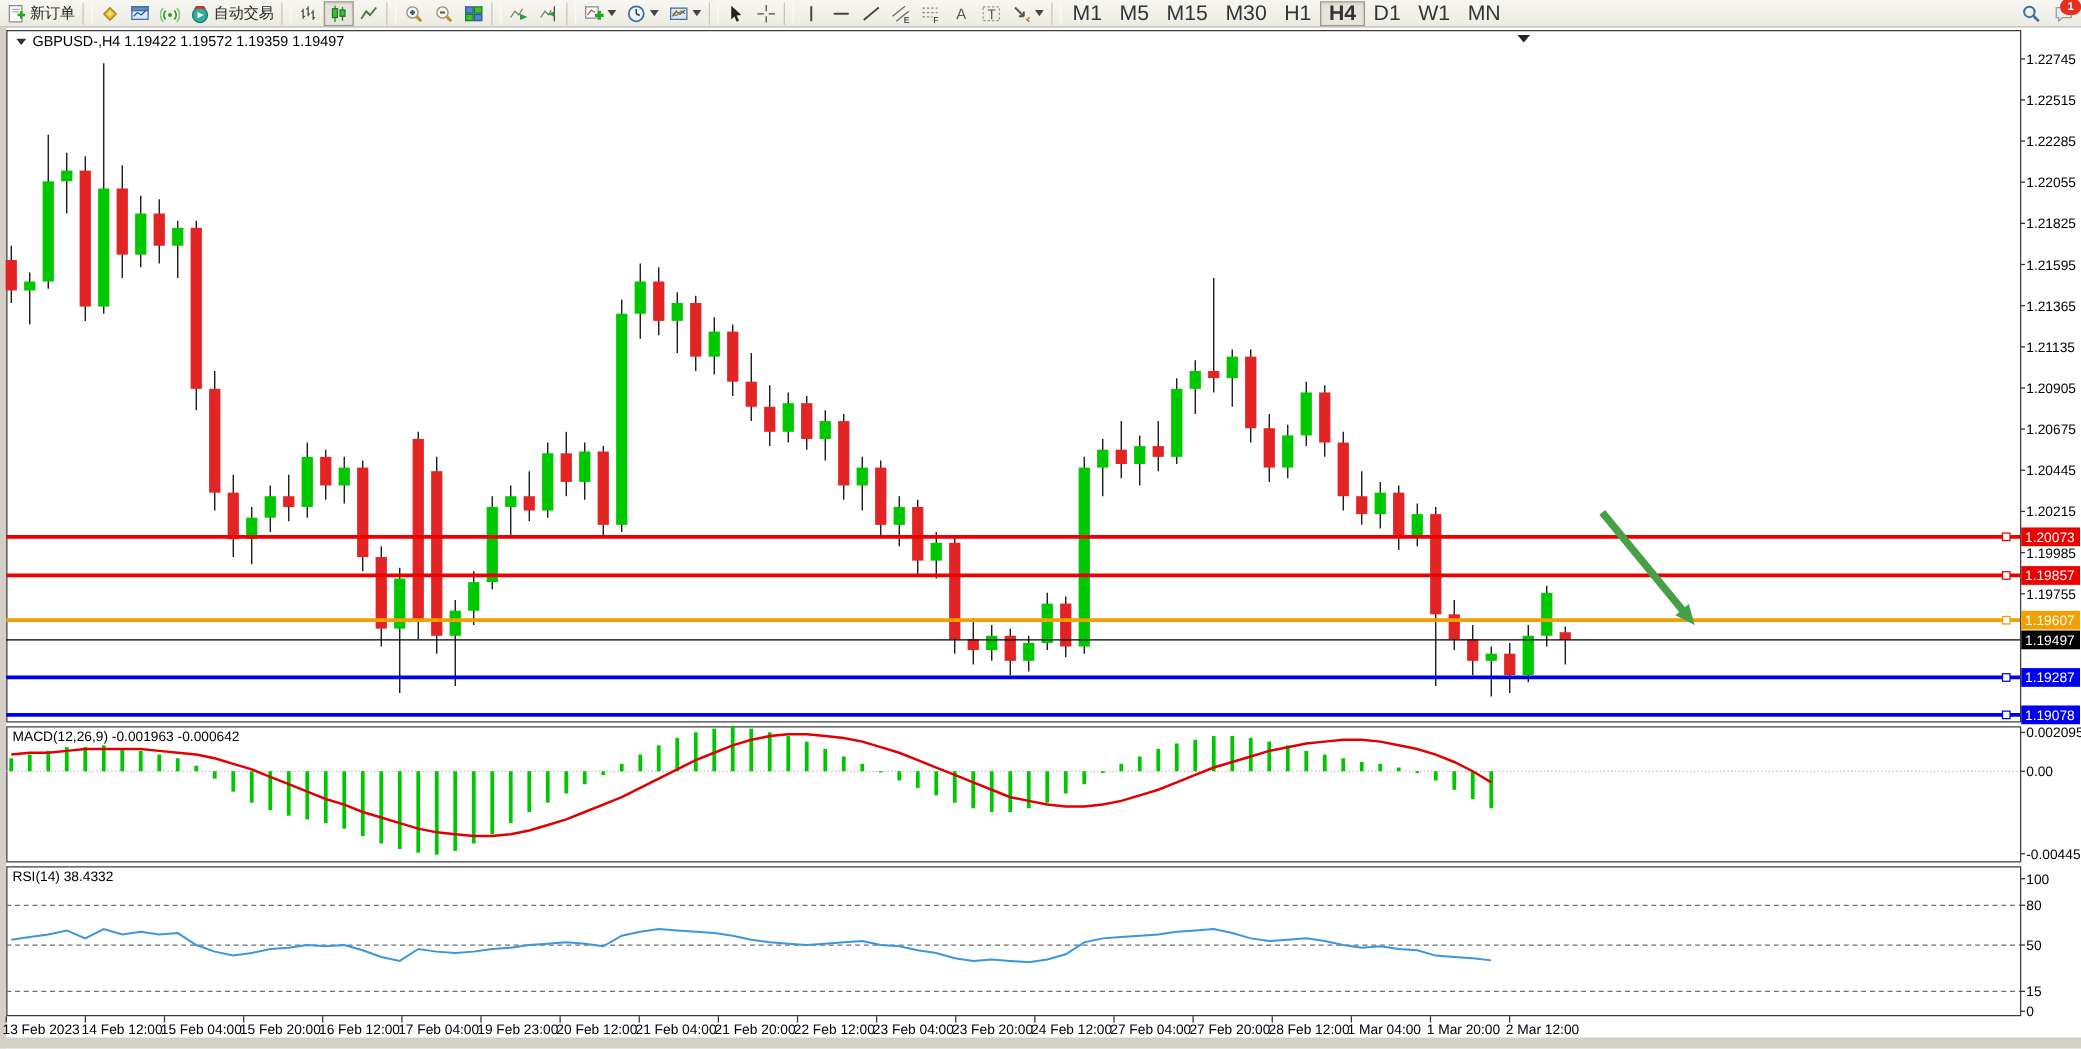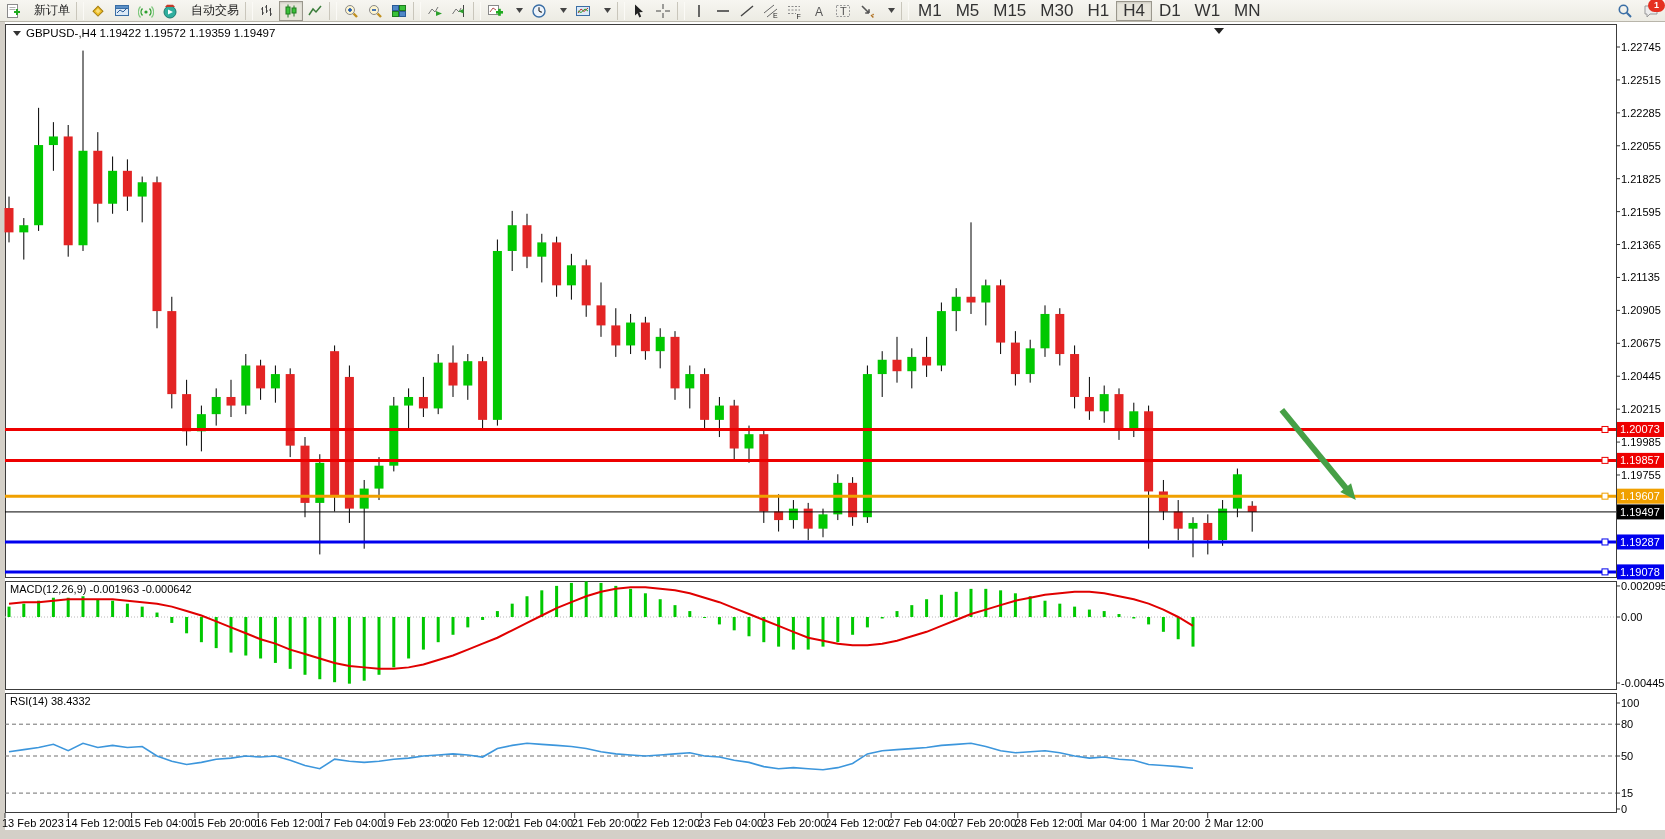--- a/index.html
+++ b/index.html
@@ -1,20 +1,20 @@
 <!DOCTYPE html>
 <html><head>
 <meta charset="utf-8">
 <style>
   html,body{margin:0;padding:0;background:#d4d0c8;font-family:"Liberation Sans",sans-serif;}
   #app{position:relative;width:1665px;height:839px;background:#ffffff;overflow:hidden;}
   
   #toolbar{position:absolute;left:0;top:0;width:1665px;height:22px;background:linear-gradient(#f7f6f1,#ecebe3);border-bottom:1px solid #b8b5aa;display:flex;align-items:center;padding-left:1px;box-sizing:border-box;z-index:5;}
-  .tb-btn{display:flex;align-items:center;gap:13px;height:20px;border:1px solid transparent;background:transparent;padding:0 3px;font-family:"Liberation Sans",sans-serif;font-size:12px;color:#222;cursor:default;}
-  .tb-btn.pressed{border:1px solid #9a978c;background:#e7e5db;box-shadow:inset 0 1px 2px rgba(0,0,0,.12);}
+  .tb-btn{display:flex;align-items:center;gap:3px;height:20px;border:1px solid transparent;background:transparent;padding:0 3px;font-family:"Liberation Sans",sans-serif;font-size:12px;color:#222;cursor:default;}
+  .tb-btn.pressed{border:1px solid #9a978c;background:#e7e5db;box-shadow:inset 0 1px 2px rgba(0,0,0,.12);font-weight:bold;}
   .tb-btn.tf{padding:0 6px;font-size:17px;color:#333;}
   .tb-sep{width:6px;height:18px;border-left:1px solid #c9c6bb;border-right:1px solid #fbfaf6;margin:0 2px;}
   .ic{width:16px;height:16px;display:block;}
   .caret{width:7px;height:5px;display:block;}
   .tb-right{margin-left:auto;display:flex;align-items:center;gap:6px;padding-right:6px;}
   .badge{position:absolute;top:-4px;right:-6px;min-width:13px;height:13px;border-radius:7px;background:#e53020;color:#fff;font-size:9px;line-height:13px;text-align:center;padding:0 2px;font-weight:bold;}
   .chat-wrap{position:relative;}
   
   #chart-svg{position:absolute;left:0;top:22px;}
   svg text{font-family:"Liberation Sans",sans-serif;}

